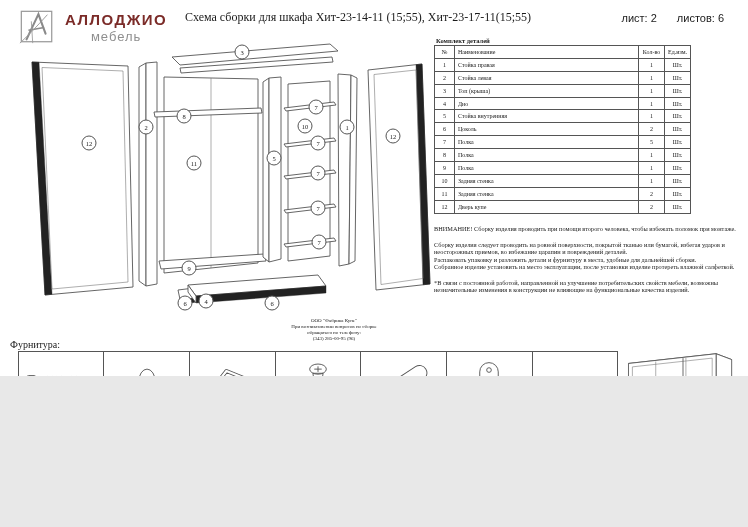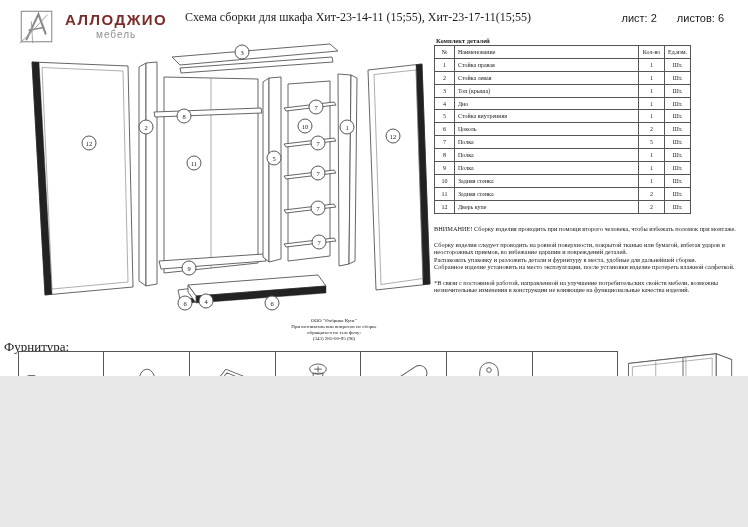--- a/index.html
+++ b/index.html
@@ -2,40 +2,40 @@
 <html><head>
 <meta charset="utf-8">
 <style>
   html,body{margin:0;padding:0;background:#e8e8e8;}
   .page{position:relative;width:748px;height:376px;background:#fff;font-family:"Liberation Serif",serif;color:#1a1a1a;overflow:hidden;margin:0 auto;}
   
   .logo{position:absolute;left:18px;top:8px;display:flex;gap:9px;align-items:flex-start;}
   .logo-mark svg{width:38px;height:38px;display:block;}
   .logo-text{text-align:center;padding-top:3px;}
   .logo-title{font-family:"Liberation Sans",sans-serif;font-weight:bold;font-size:15px;letter-spacing:1.5px;color:#7b2b28;}
-  .logo-sub{font-family:"Liberation Sans",sans-serif;font-size:10px;color:#8f8f8f;letter-spacing:1px;margin-top:1px;}
+  .logo-sub{font-family:"Liberation Sans",sans-serif;font-size:13px;color:#8f8f8f;letter-spacing:1px;margin-top:1px;}
   .doc-title{position:absolute;left:185px;top:10px;font-size:12px;line-height:15.5px;}
   .sheet-info{position:absolute;right:24px;top:12px;font-family:"Liberation Sans",sans-serif;font-size:11px;display:flex;gap:20px;}
   
   .parts{position:absolute;left:434px;top:37px;width:256px;}
   .parts-title{font-size:6.5px;font-weight:bold;margin:0 0 1px 2px;}
   .parts table{border-collapse:collapse;width:100%;table-layout:fixed;}
   .parts td,.parts th{border:0.8px solid #555;font-size:6px;font-weight:normal;padding:0 3px;height:11.9px;overflow:hidden;white-space:nowrap;text-align:center;}
   .parts th{text-align:center;}
   .parts th.h1,.parts td.c1{text-align:left;}
   
   .notes{position:absolute;left:434px;top:225px;width:310px;font-size:6.3px;line-height:7.5px;text-align:left;}
   .notes .blk{margin:0 0 8px 0;}
   
   .diagram{position:absolute;left:18px;top:42px;width:414px;height:303px;}
   .diagram svg{position:absolute;left:0;top:0;}
   .callout{position:absolute;width:13px;height:13px;border:0.8px solid #555;border-radius:50%;background:#fff;font-size:6.5px;display:flex;align-items:center;justify-content:center;transform:translate(-50%,-50%);z-index:3;}
   .factory-note{position:absolute;left:253px;top:318px;width:162px;text-align:center;font-size:5px;line-height:6px;}
   
-  .hw-label{position:absolute;left:4px;top:339px;font-size:13px;}
+  .hw-label{position:absolute;left:10px;top:339px;font-size:10px;}
   .hw-grid{position:absolute;left:18px;top:351px;width:600px;height:164px;display:grid;grid-template-columns:repeat(7,1fr);grid-template-rows:1fr 1fr;}
   .hw-cell{border:0.8px solid #555;position:relative;display:flex;flex-direction:column;margin:-0.4px;background:#fff;}
   .hw-icon{flex:1;display:flex;align-items:center;justify-content:center;overflow:hidden;}
   .hw-text{padding:1px 3px 3px;font-size:5.8px;line-height:6.8px;min-height:15px;}
   
   .assembled{position:absolute;left:619px;top:344px;width:128px;text-align:center;}
   .assembled-caption{font-size:6px;margin-top:1px;}
   svg .ln{fill:none;stroke:#555;stroke-width:0.9;}
   svg .lnthin{fill:none;stroke:#777;stroke-width:0.6;}
   svg .face{fill:#fff;stroke:#555;stroke-width:0.9;}

